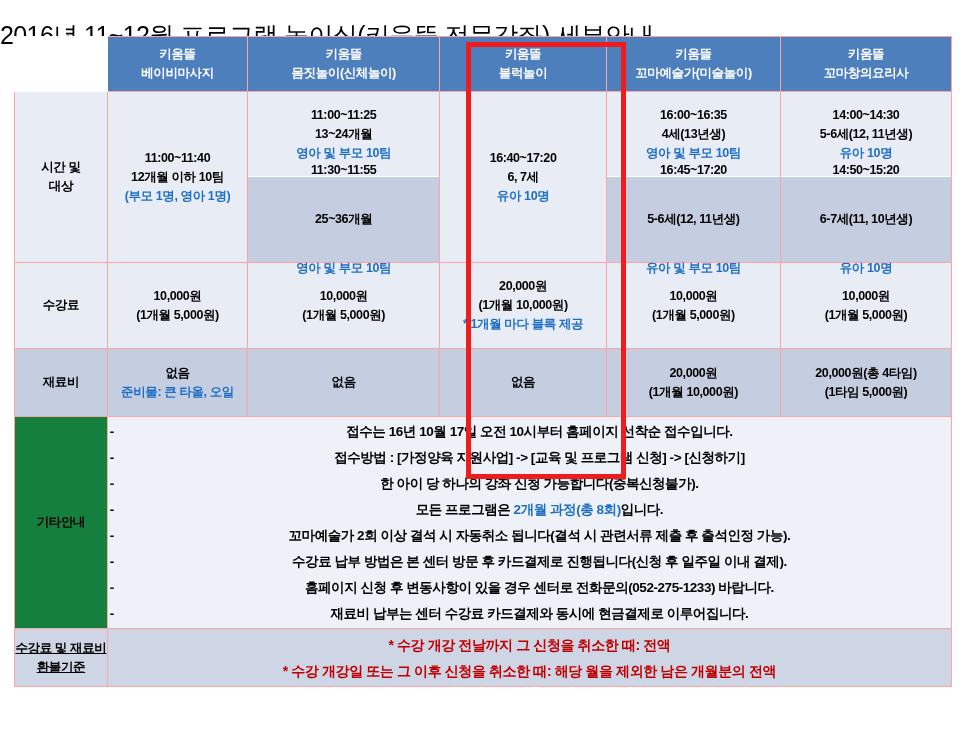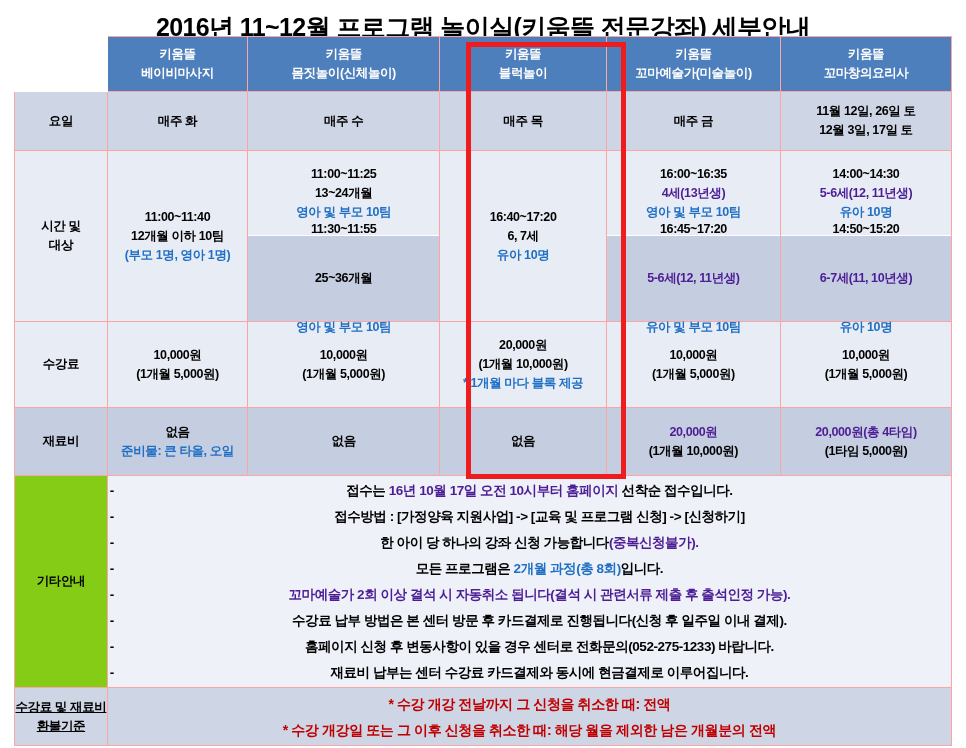--- a/index.html
+++ b/index.html
@@ -10,26 +10,26 @@
   body {
     width: 966px;
     height: 748px;
     font-family: "Liberation Sans", "DejaVu Sans", sans-serif;
     color: #000000;
     overflow: hidden;
     position: relative;
   }
 
   #page-title {
-    text-align: center;
+    text-align: left;
     font-size: 25px;
-    font-weight: bold;
+    font-weight: normal;
     letter-spacing: -0.6px;
     line-height: 34px;
-    padding-top: 10px;
+    padding-top: 18px;
     height: 34px;
     box-sizing: border-box;
     color: #000000;
   }
 
   .table-wrap {
     position: relative;
     margin: 2px 14px 0 14px;
     width: 938px;
   }
@@ -71,21 +71,21 @@
   .tint-mid { background: #ced5e5; }
   .tint-light { background: #e8ecf5; text-align: center; }
   .tint-dark { background: #c5cde0; gap: 30px; }
 
   .row-day td { height: 58px; font-size: 14px; line-height: 22px; }
   .row-label { font-size: 14px; }
 
   .cell-pad { padding: 5px 3px; }
 
   .blue { color: #1f6fc4; }
-  .red  { color: #4c1d95; }
+  .red  { color: #000000; }
   .dark { color: #000000; }
 
   td.stack { padding: 0; }
   td.stack .sub {
     padding: 8px 3px;
     box-sizing: border-box;
     height: 85px;
     display: flex;
     flex-direction: column;
     justify-content: center;
@@ -189,39 +189,20 @@
           </td>
           <td class="hdr">
             <div>키움뜰</div>
             <div>꼬마예술가(미술놀이)</div>
           </td>
           <td class="hdr">
             <div>키움뜰</div>
             <div>꼬마창의요리사</div>
           </td>
         </tr>
-        <tr class="row-day">
-          <td class="tint-mid row-label">요일</td>
-          <td class="tint-mid">
-            <div>매주 화</div>
-          </td>
-          <td class="tint-mid">
-            <div>매주 수</div>
-          </td>
-          <td class="tint-mid">
-            <div>매주 목</div>
-          </td>
-          <td class="tint-mid">
-            <div>매주 금</div>
-          </td>
-          <td class="tint-mid">
-            <div>11월 12일, 26일 토</div>
-            <div>12월 3일, 17일 토</div>
-          </td>
-        </tr>
         <tr class="row-time">
           <td class="tint-light row-label time-cell">
             <div>시간 및</div>
             <div>대상</div>
           </td>
           <td class="tint-light time-cell cell-pad">
             <div class="dark">11:00~11:40</div>
             <div class="dark">12개월 이하 10팀</div>
             <div class="blue">(부모 1명, 영아 1명)</div>
           </td>
@@ -306,21 +287,21 @@
           <td class="tint-dark mat-cell cell-pad">
             <div class="red">20,000원</div>
             <div class="dark">(1개월 10,000원)</div>
           </td>
           <td class="tint-dark mat-cell cell-pad">
             <div class="red">20,000원(총 4타임)</div>
             <div class="dark">(1타임 5,000원)</div>
           </td>
         </tr>
         <tr class="row-notes">
-          <td class="tint-light row-label notes-cell-label" style="background: #84cc16; text-align: center;">기타안내</td>
+          <td class="tint-light row-label notes-cell-label" style="background: #15803d; text-align: center;">기타안내</td>
           <td class="notes-cell" colspan="5">
             <ul class="notes-list">
               <li><span class="dash dark">-</span><span class="seg dark">접수는 </span><span class="seg red">16년 10월 17일 오전 10시부터 홈페이지</span><span class="seg dark"> 선착순 접수입니다.</span></li>
               <li><span class="dash dark">-</span><span class="seg dark">접수방법 : [가정양육 지원사업] -&gt; [교육 및 프로그램 신청] -&gt; [신청하기]</span></li>
               <li><span class="dash dark">-</span><span class="seg dark">한 아이 당 하나의 강좌 신청 가능합니다</span><span class="seg red">(중복신청불가).</span></li>
               <li><span class="dash dark">-</span><span class="seg dark">모든 프로그램은 </span><span class="seg blue">2개월 과정(총 8회)</span><span class="seg dark">입니다.</span></li>
               <li><span class="dash dark">-</span><span class="seg red">꼬마예술가 2회 이상 결석 시 자동취소 됩니다(결석 시 관련서류 제출 후 출석인정 가능).</span></li>
               <li><span class="dash dark">-</span><span class="seg dark">수강료 납부 방법은 본 센터 방문 후 카드결제로 진행됩니다(신청 후 일주일 이내 결제).</span></li>
               <li><span class="dash dark">-</span><span class="seg dark">홈페이지 신청 후 변동사항이 있을 경우 센터로 전화문의(052-275-1233) 바랍니다.</span></li>
               <li><span class="dash dark">-</span><span class="seg dark">재료비 납부는 센터 수강료 카드결제와 동시에 현금결제로 이루어집니다.</span></li>

